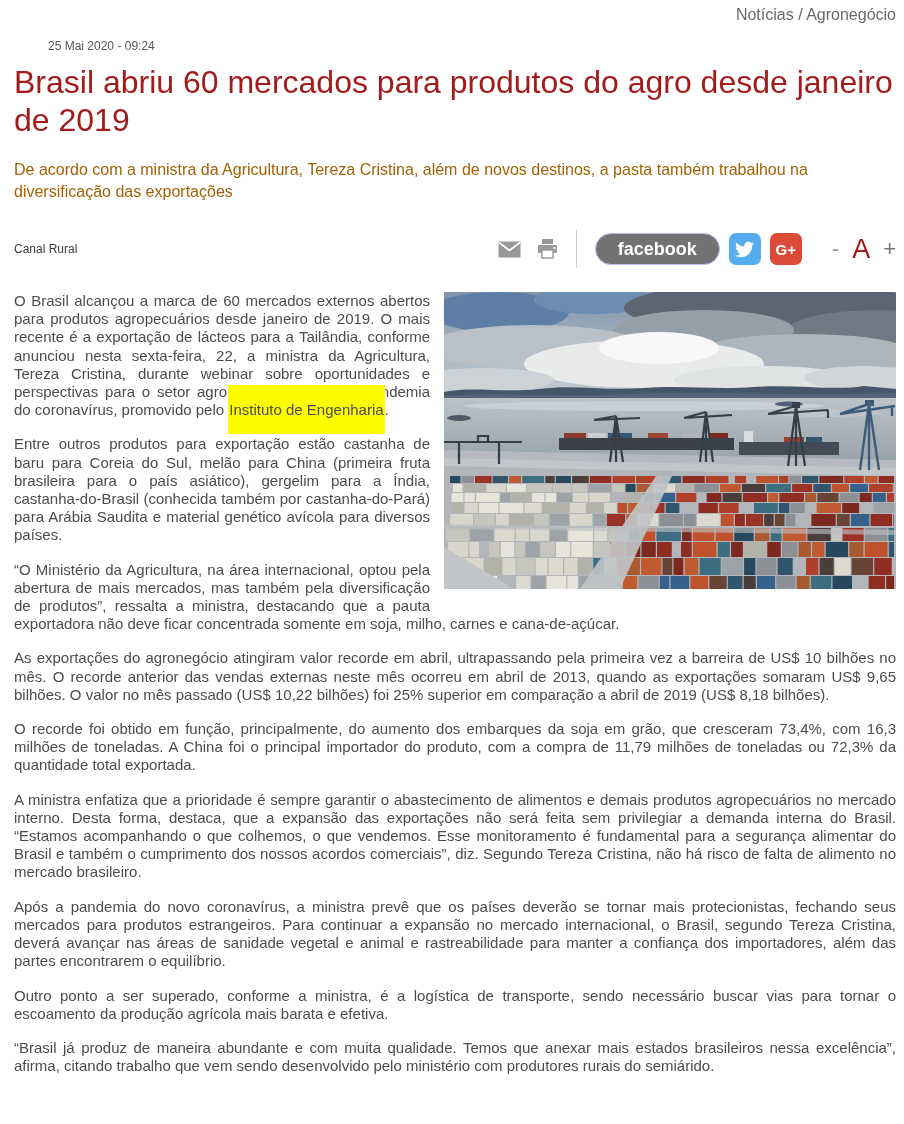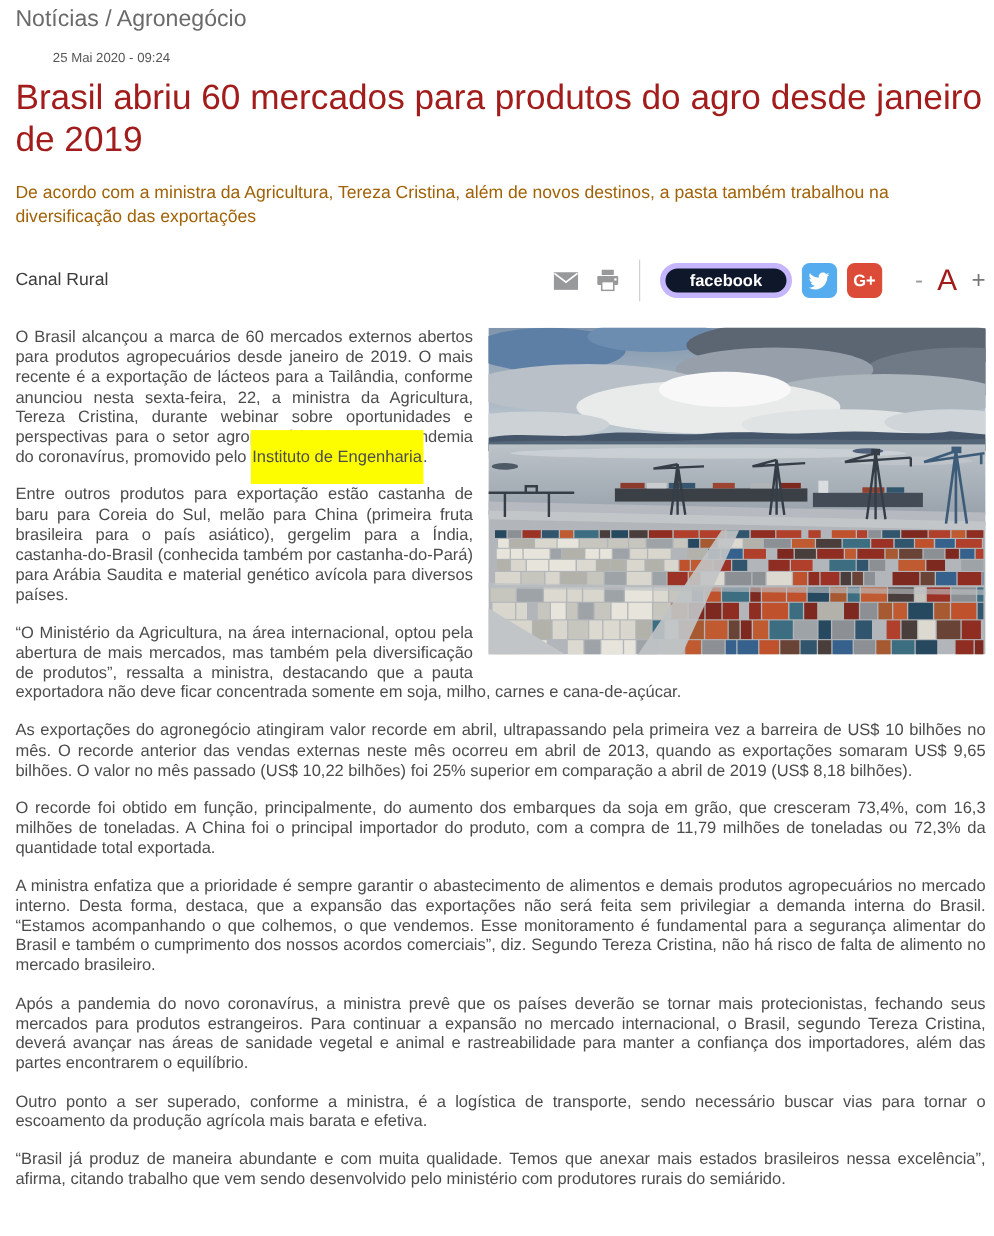--- a/index.html
+++ b/index.html
@@ -5,38 +5,38 @@
   * { box-sizing: border-box; }
   html, body { margin: 0; padding: 0; }
   body {
     width: 904px; height: 1124px; overflow: hidden;
     background: #ffffff;
     font-family: "Liberation Sans", sans-serif;
     color: #4c4c4c;
   }
   .page { padding: 6px 8px 0 14px; }
 
-  .breadcrumb { font-size: 21px; color: #6a6a6a; cursor: pointer; }
+  .breadcrumb { font-size: 16px; color: #6a6a6a; cursor: pointer; text-align: right; }
   .date { margin-top: 15px; font-size: 12px; color: #565656; margin-left: 34px; }
   .title {
     margin: 10px 0 12px; font-weight: 400;
     font-size: 32px; line-height: 38px; color: #a21c1c;
   }
   .subtitle { margin: 20px 0 0; font-size: 16px; line-height: 22px; color: #a16207; max-width: 872px; }
 
   .share-row { margin-top: 27px; display: flex; align-items: center; height: 38px; }
-  .byline { font-size: 16px; color: #3c3c3c; }
+  .byline { font-size: 12px; color: #3c3c3c; }
   .share-actions { margin-left: auto; display: flex; align-items: center; }
   .icon-btn { display: inline-flex; align-items: center; cursor: pointer; }
   .icon-btn + .icon-btn { margin-left: 16px; }
   .vdivider { width: 1px; height: 38px; background: #cccccc; margin: 0 18px; }
   .fb-btn {
     height: 32px; padding: 0 22px; border-radius: 16px;
-    background: #0f172a; border: 5px solid #c4b5fd; color: #fff;
-    font-family: inherit; font-weight: bold; font-size: 15px; cursor: pointer;
+    background: #737373; border: 1px solid #c4b5fd; color: #fff;
+    font-family: inherit; font-weight: bold; font-size: 18px; cursor: pointer;
   }
   .sq-btn {
     width: 32px; height: 32px; border-radius: 7px; margin-left: 9px;
     display: inline-flex; align-items: center; justify-content: center;
     border: none; cursor: pointer; padding: 0;
   }
   .tw-btn { background: #55acee; }
   .gp-btn { background: #dc4b38; color: #fff; font-family: inherit; font-weight: bold; font-size: 15px; }
   .fs-minus { margin-left: 30px; font-size: 22px; color: #9a9a9a; cursor: pointer; }
   .fs-a { margin-left: 13px; font-size: 27px; color: #a21c1c; }

